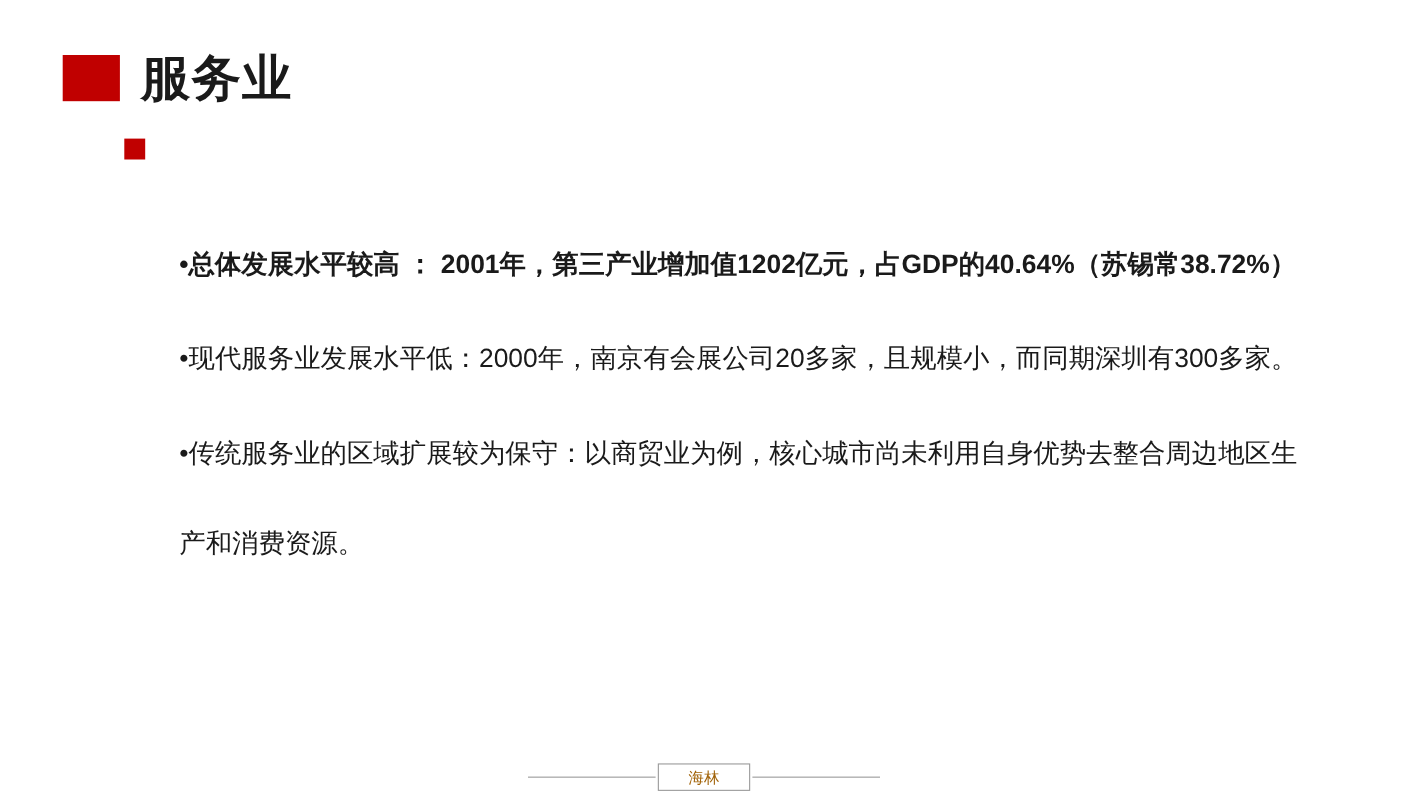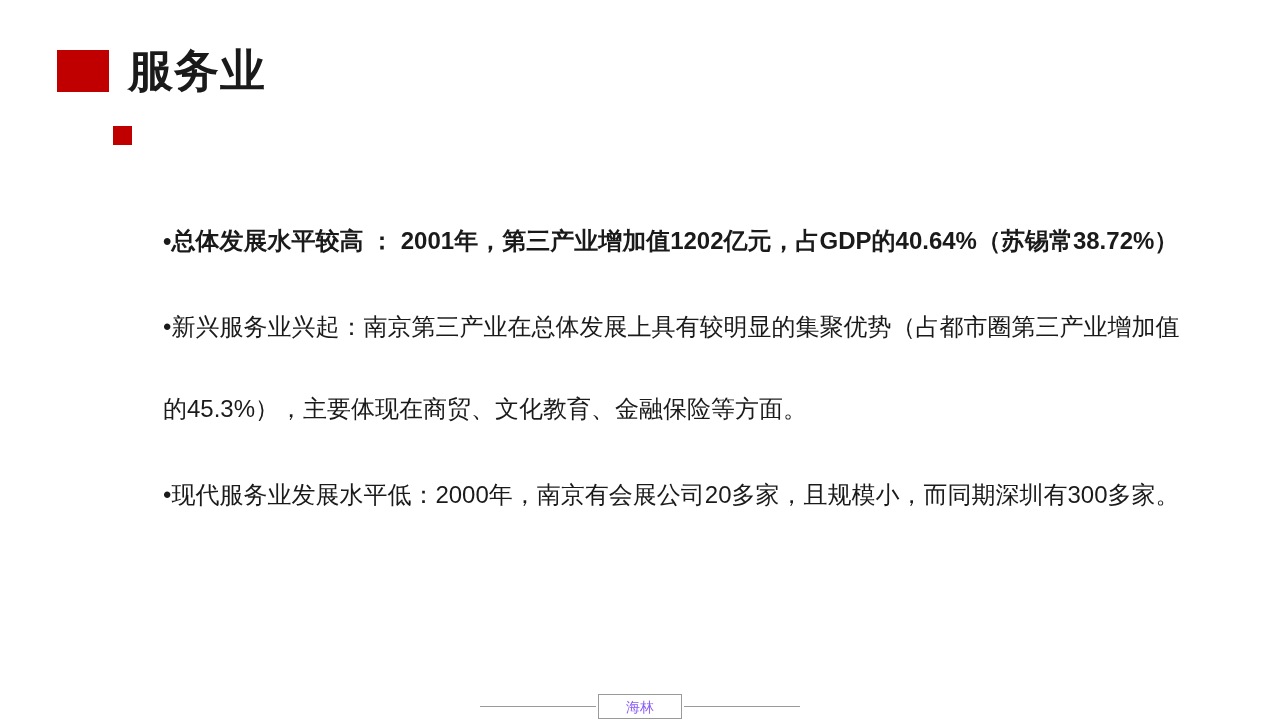--- a/index.html
+++ b/index.html
@@ -127,42 +127,42 @@
     height: 25px;
     border: 1px solid #9a9a9a;
     box-sizing: border-box;
     display: flex;
     align-items: center;
     justify-content: center;
     background: #ffffff;
   }
   .footer-box span {
     font-size: 14px;
-    color: #8b5cf6;
+    color: #a16207;
     line-height: 16px;
   }
 </style>
 </head>
 <body>
 
 <div class="slide">
 
   <div class="title-row">
     <div class="title-marker"></div>
     <div class="slide-title">服务业</div>
   </div>
 
   <div class="subhead-row">
     <div class="subhead-marker"></div>
   </div>
 
   <div class="body-list">
     <div class="body-item item-1">•总体发展水平较高 ： 2001年，第三产业增加值1202亿元，占GDP的40.64%（苏锡常38.72%）</div>
-    <div class="body-item item-2">•新兴服务业兴起：南京第三产业在总体发展上具有较明显的集聚优势（占都市圈第三产业增加值的45.3%），主要体现在商贸、文化教育、金融保险等方面。</div>
     <div class="body-item item-3">•现代服务业发展水平低：2000年，南京有会展公司20多家，且规模小，而同期深圳有300多家。</div>
+    <div class="body-item item-4">•传统服务业的区域扩展较为保守：以商贸业为例，核心城市尚未利用自身优势去整合周边地区生产和消费资源。</div>
   </div>
 
   <div class="footer">
     <div class="footer-line left"></div>
     <div class="footer-box">
       <span>海林</span>
     </div>
     <div class="footer-line right"></div>
   </div>
 

